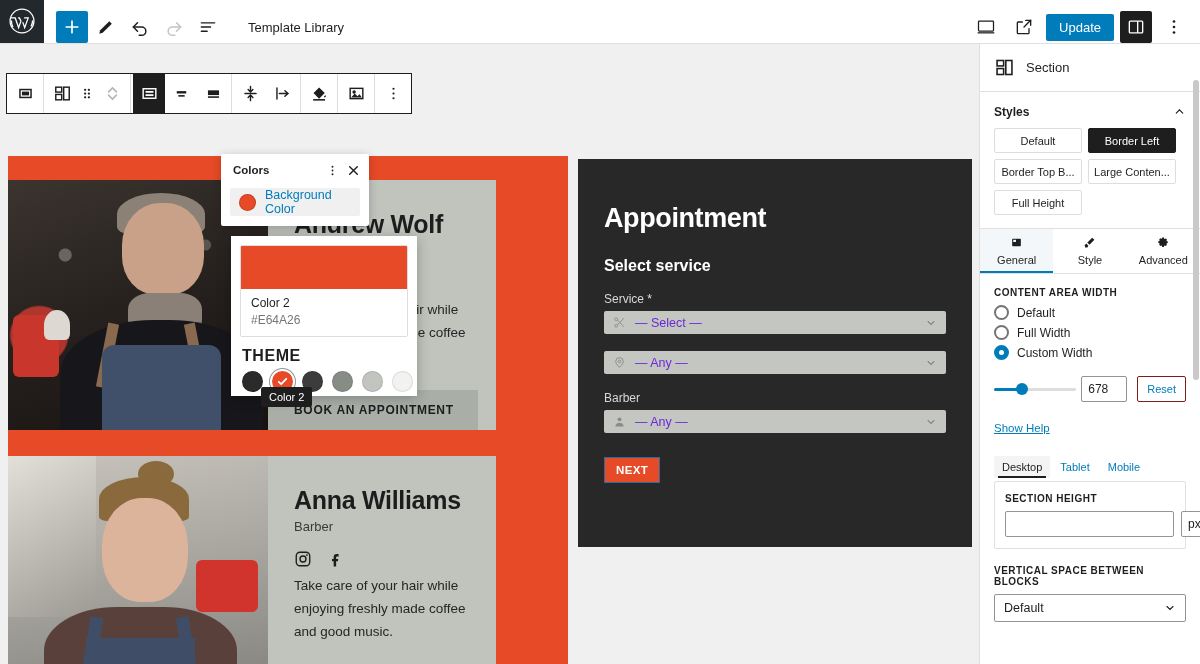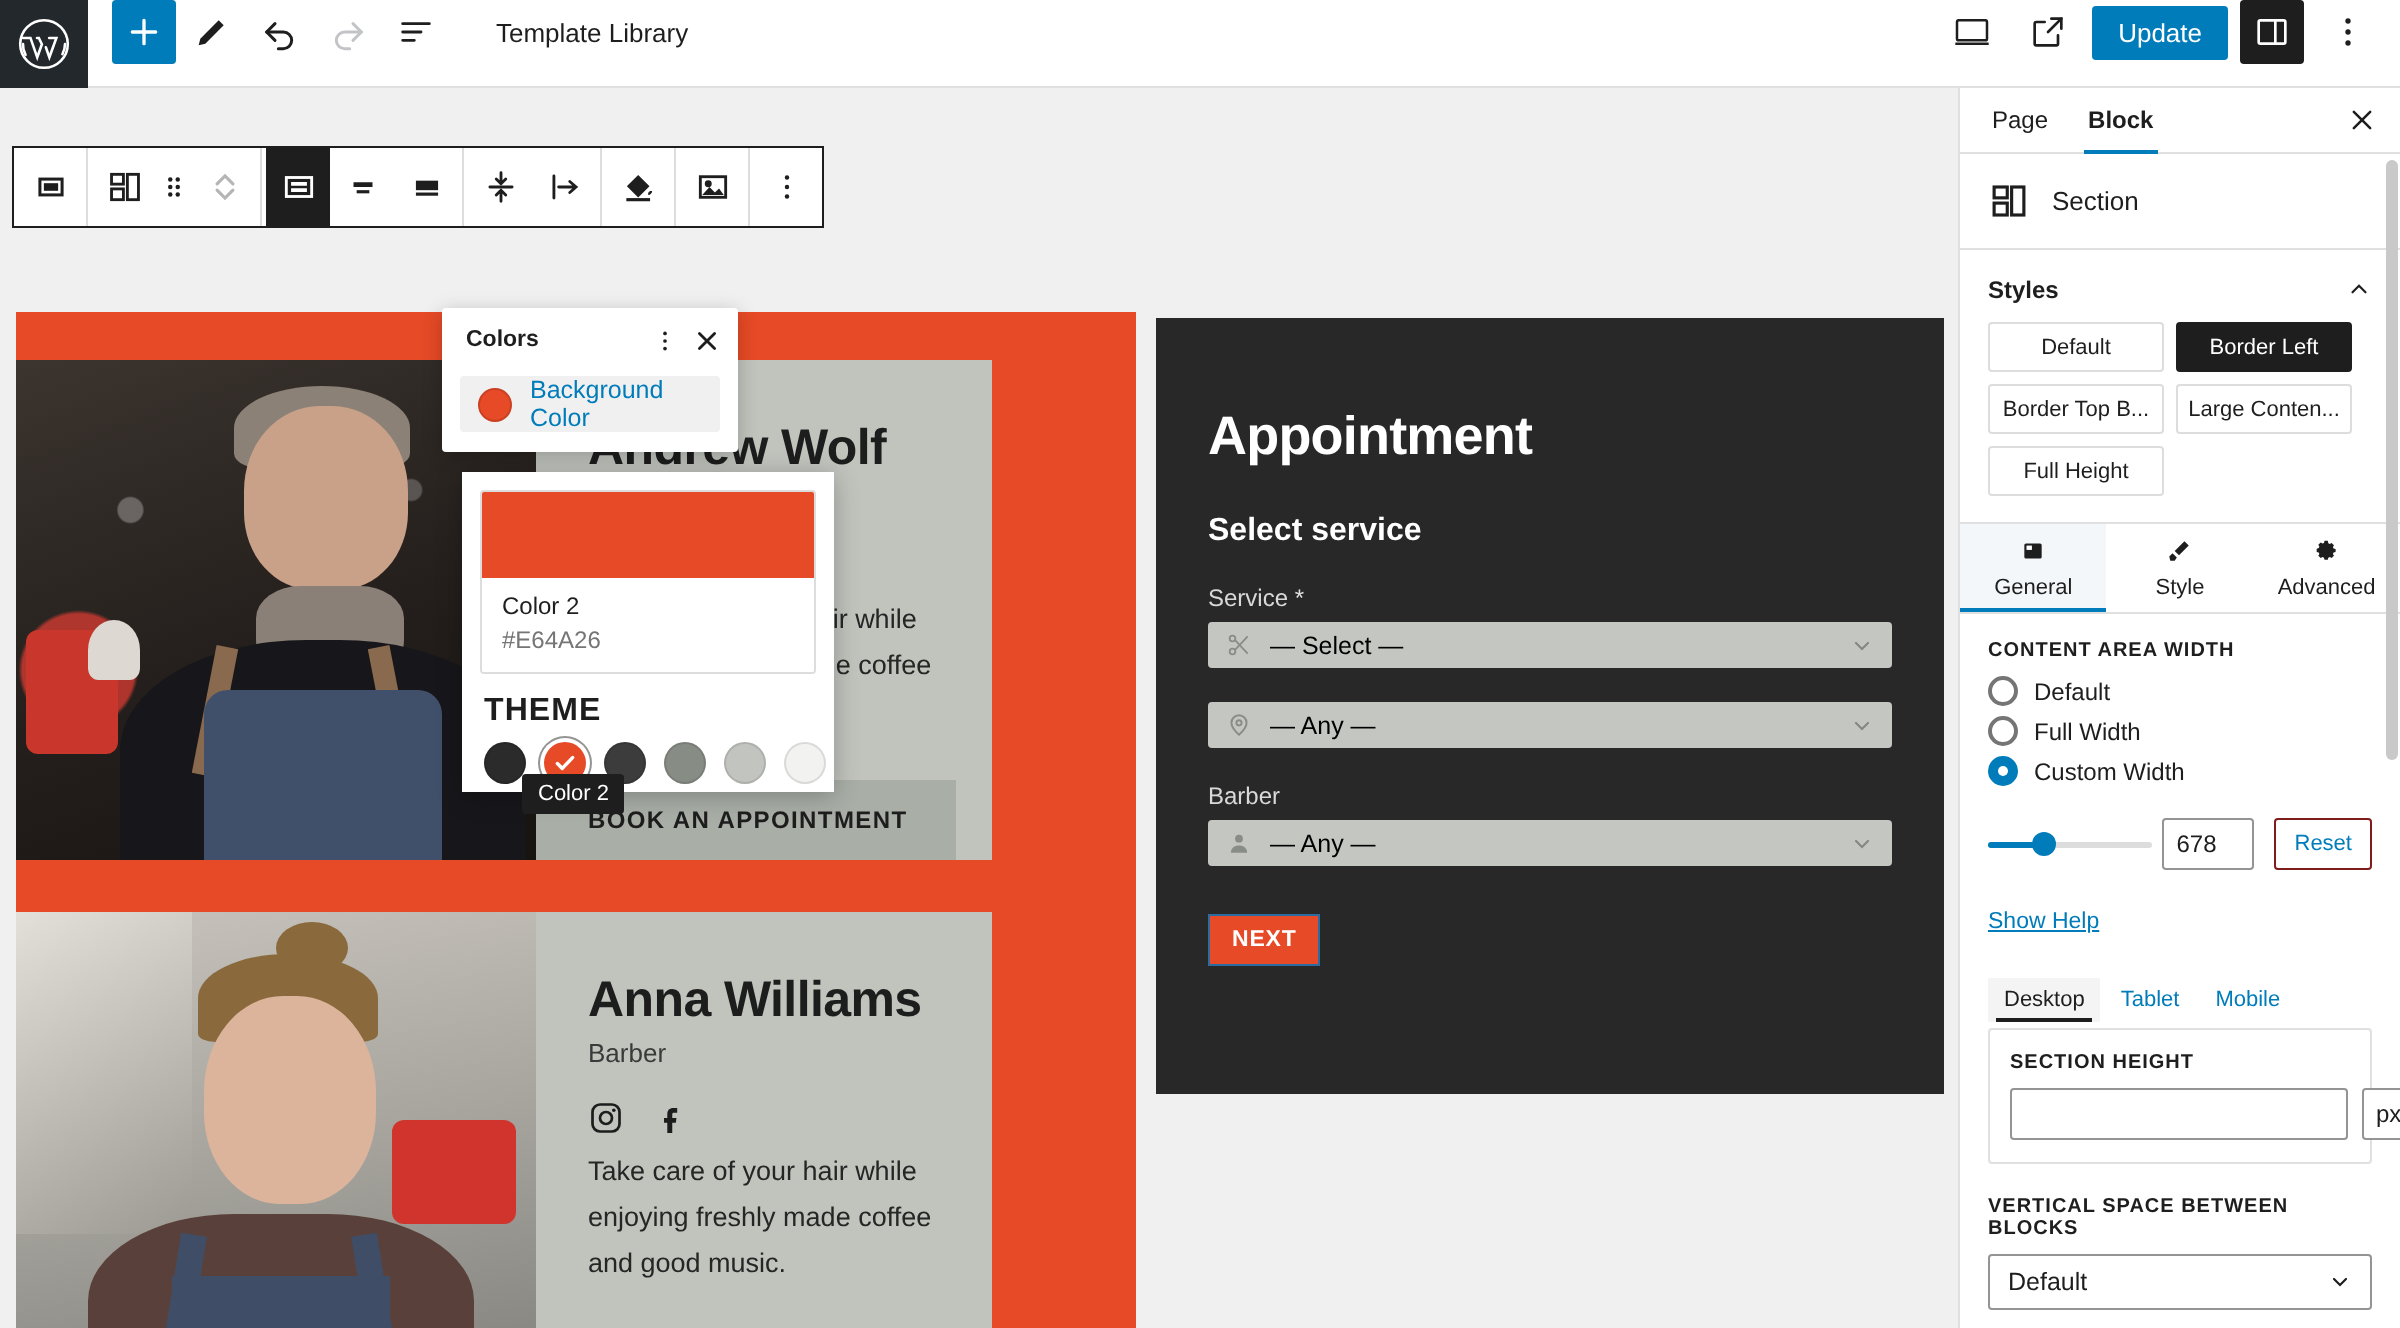--- a/index.html
+++ b/index.html
@@ -8,21 +8,21 @@
     width: 1200px; height: 664px;
     font-family: "Liberation Sans", sans-serif;
     background: #ffffff; overflow: hidden;
   }
   #app { position: relative; width: 1200px; height: 664px; }
 
   
   .topbar {
     position: absolute; top: 0; left: 0; width: 1200px; height: 44px;
     background: #fff; border-bottom: 1px solid #e0e0e0;
-    display: flex; align-items: flex-start;
+    display: flex; align-items: flex-end;
   }
   .wp-logo {
     width: 44px; height: 44px; background: #23282d;
     display: flex; align-items: center; justify-content: center; flex: none;
   }
   .wp-logo svg { width: 28px; height: 28px; }
   .tb-left { display: flex; align-items: center; gap: 2px; padding-left: 12px; }
   .tb-btn {
     width: 32px; height: 32px; display: flex; align-items: center;
     justify-content: center; background: none; border: none; cursor: pointer;
@@ -167,21 +167,21 @@
     background: #282828; color: #fff; padding: 44px 26px 0 26px;
   }
   .appt-title { font-size: 27px; font-weight: 700; letter-spacing: -0.4px; }
   .appt-sub { font-size: 16px; font-weight: 700; margin-top: 23px; }
   .field { margin-top: 17px; }
   .field-label { font-size: 12px; color: #d8d8d8; margin-bottom: 5px; }
   .field-label .req { color: #e0e0e0; }
   .select-box {
     height: 23px; background: #c4c7c1; border-radius: 2px;
     display: flex; align-items: center; padding: 0 9px; gap: 9px;
-    font-size: 12.5px; color: #000000; position: relative;
+    font-size: 12.5px; color: #6d28d9; position: relative;
   }
   .select-box .fi { width: 13px; height: 13px; opacity: .55; flex: none; }
   .select-box .chev { margin-left: auto; width: 12px; height: 12px; opacity: .6; }
   .next-btn {
     margin-top: 24px; display: inline-block; background: #e64a26; color: #fff;
     font-size: 11.5px; font-weight: 700; letter-spacing: 0.4px;
     padding: 6px 11px; border: 1px solid #2d6ca3; cursor: pointer;
     font-family: inherit;
   }
 
@@ -732,29 +732,20 @@
             <div class="pk-sw" style="background: rgb(242, 242, 240);"></div>
           </div>
       </div>
       <div class="tooltip">Color 2</div>
 
     </div>
 
   </div>
 
   <div class="sidebar">
-    <div class="sb-tabs">
-      <button class="sb-tab">Page</button>
-      <button class="sb-tab active">Block</button>
-      <button class="sb-close">
-        <svg viewBox="0 0 24 24" fill="none" stroke="currentColor" stroke-width="2.2" stroke-linecap="round">
-            <path d="M5 5l14 14M19 5L5 19"></path>
-          </svg>
-      </button>
-    </div>
 
     <div class="sb-blockhead">
       <svg viewBox="0 0 24 24" fill="none" stroke="currentColor" stroke-width="1.8">
         <rect x="3.5" y="4" width="7.5" height="6.2"></rect>
           <rect x="3.5" y="13.2" width="7.5" height="6.8"></rect>
           <rect x="13.5" y="4" width="7" height="16"></rect>
       </svg>
       <span class="name">Section</span>
     </div>
 

